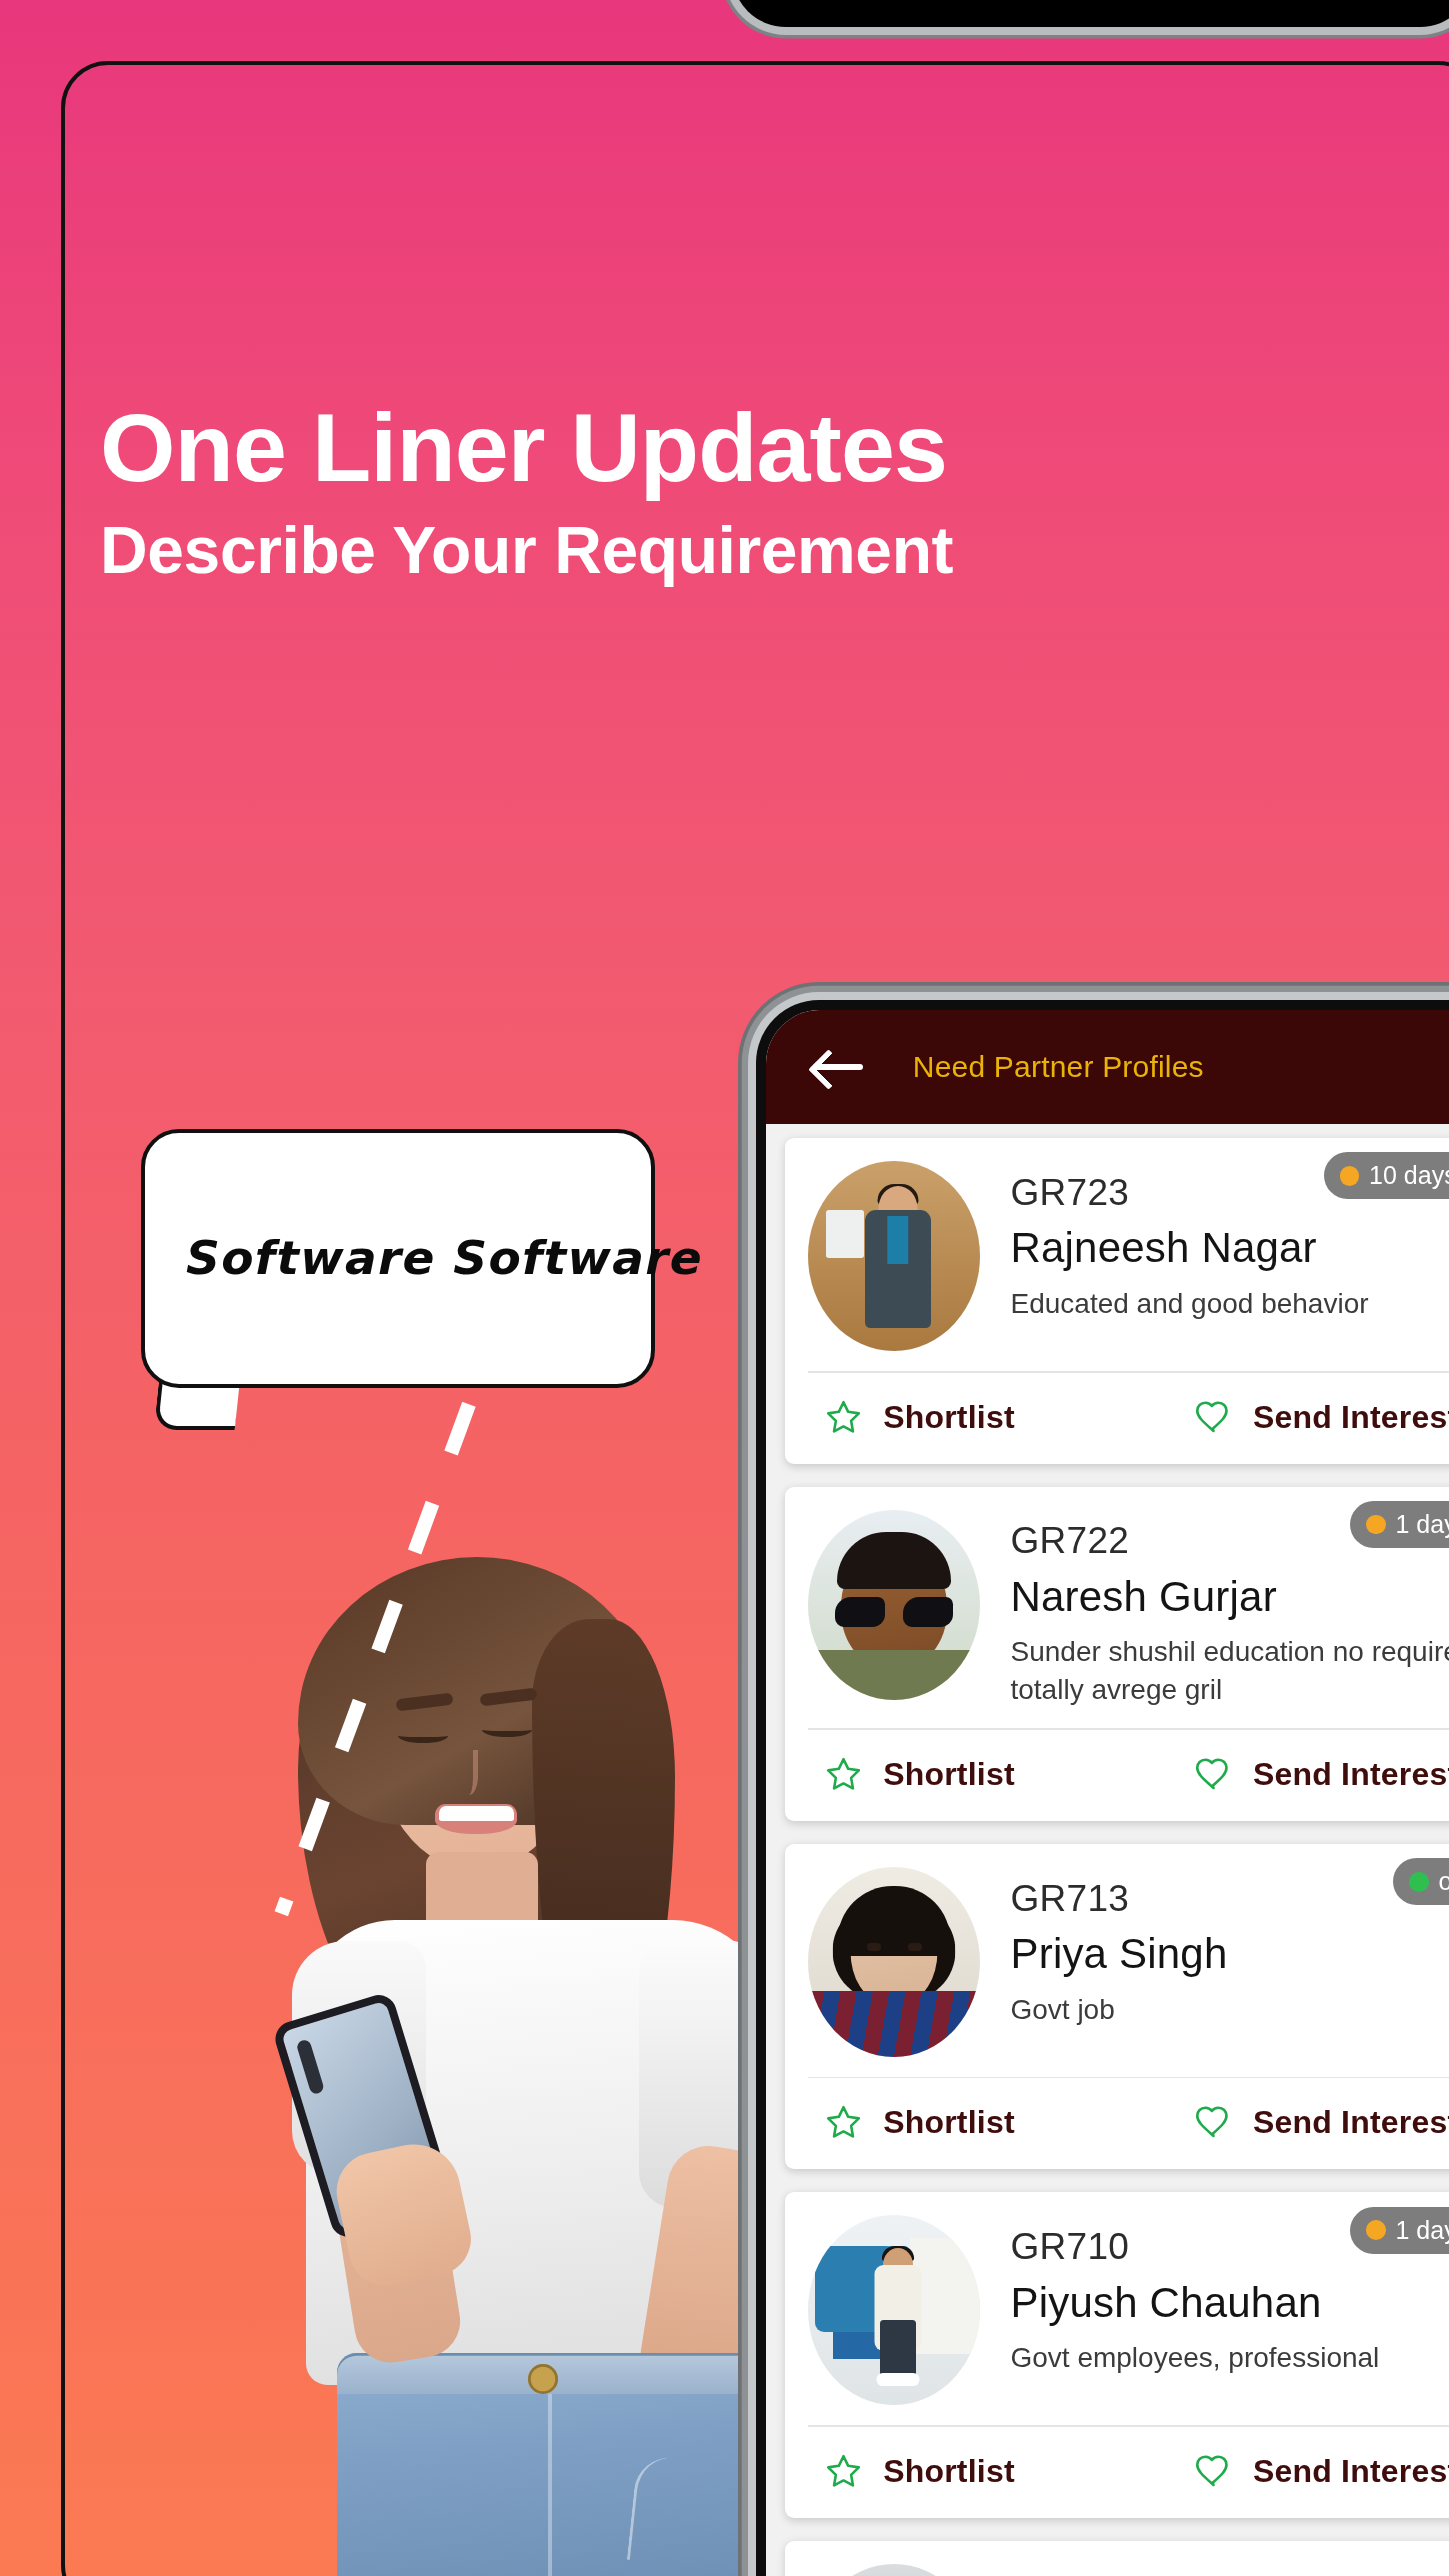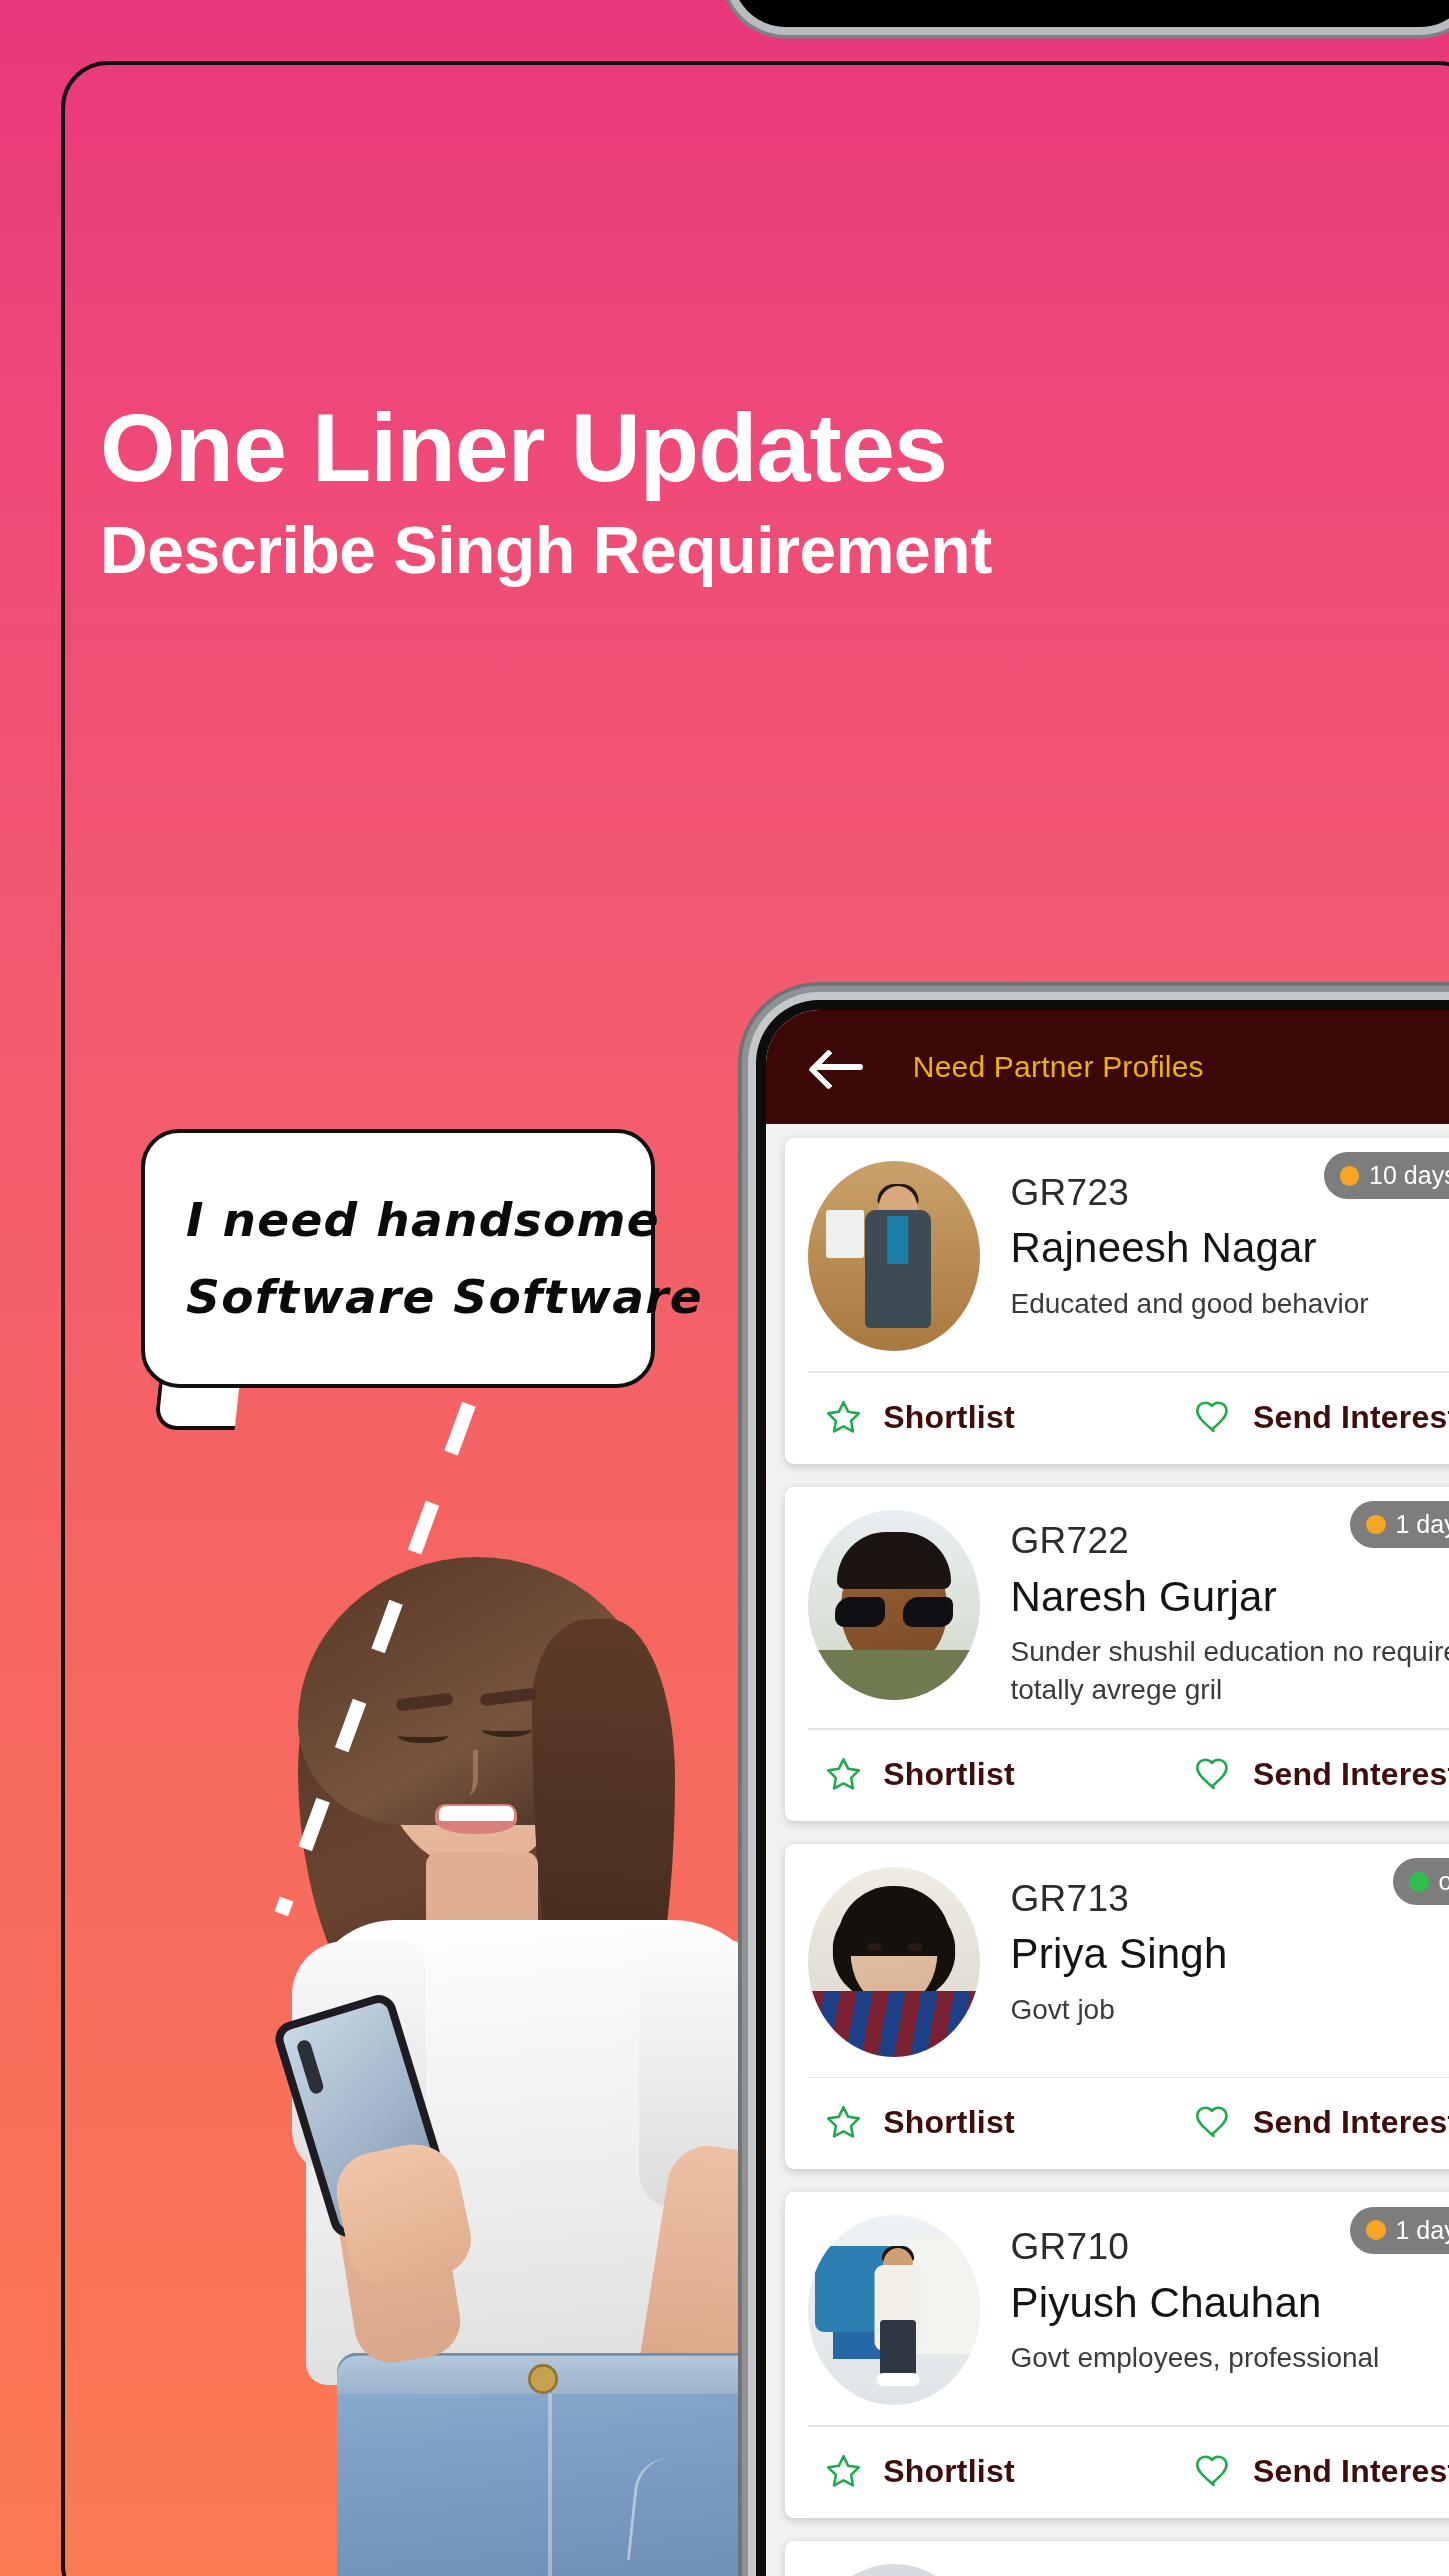--- a/index.html
+++ b/index.html
@@ -381,26 +381,25 @@
 <div class="poster">
   <div class="poster-outline"></div>
 </div>
 
 <div class="topphone">
   
 </div>
 
 <div class="headline">
   <div class="l1">One Liner Updates</div>
-  <div class="l2">Describe Singh Requirement</div>
+  <div class="l2">Describe Your Requirement</div>
 </div>
 
 <div class="bubble-tail"></div>
 <div class="bubble">
-  <div class="line">I need handsome</div>
   <div class="line">Software Software</div>
 </div>
 
 <svg class="dashline" width="286" height="537" viewBox="0 0 320 600">
   <line x1="245" y1="10" x2="35" y2="580" stroke="#ffffff" stroke-width="16" stroke-linecap="butt" stroke-dasharray="58 60"></line>
 </svg>
 
 <div class="woman">
   <div class="w-hair-back"></div>
   <div class="w-face"></div>

